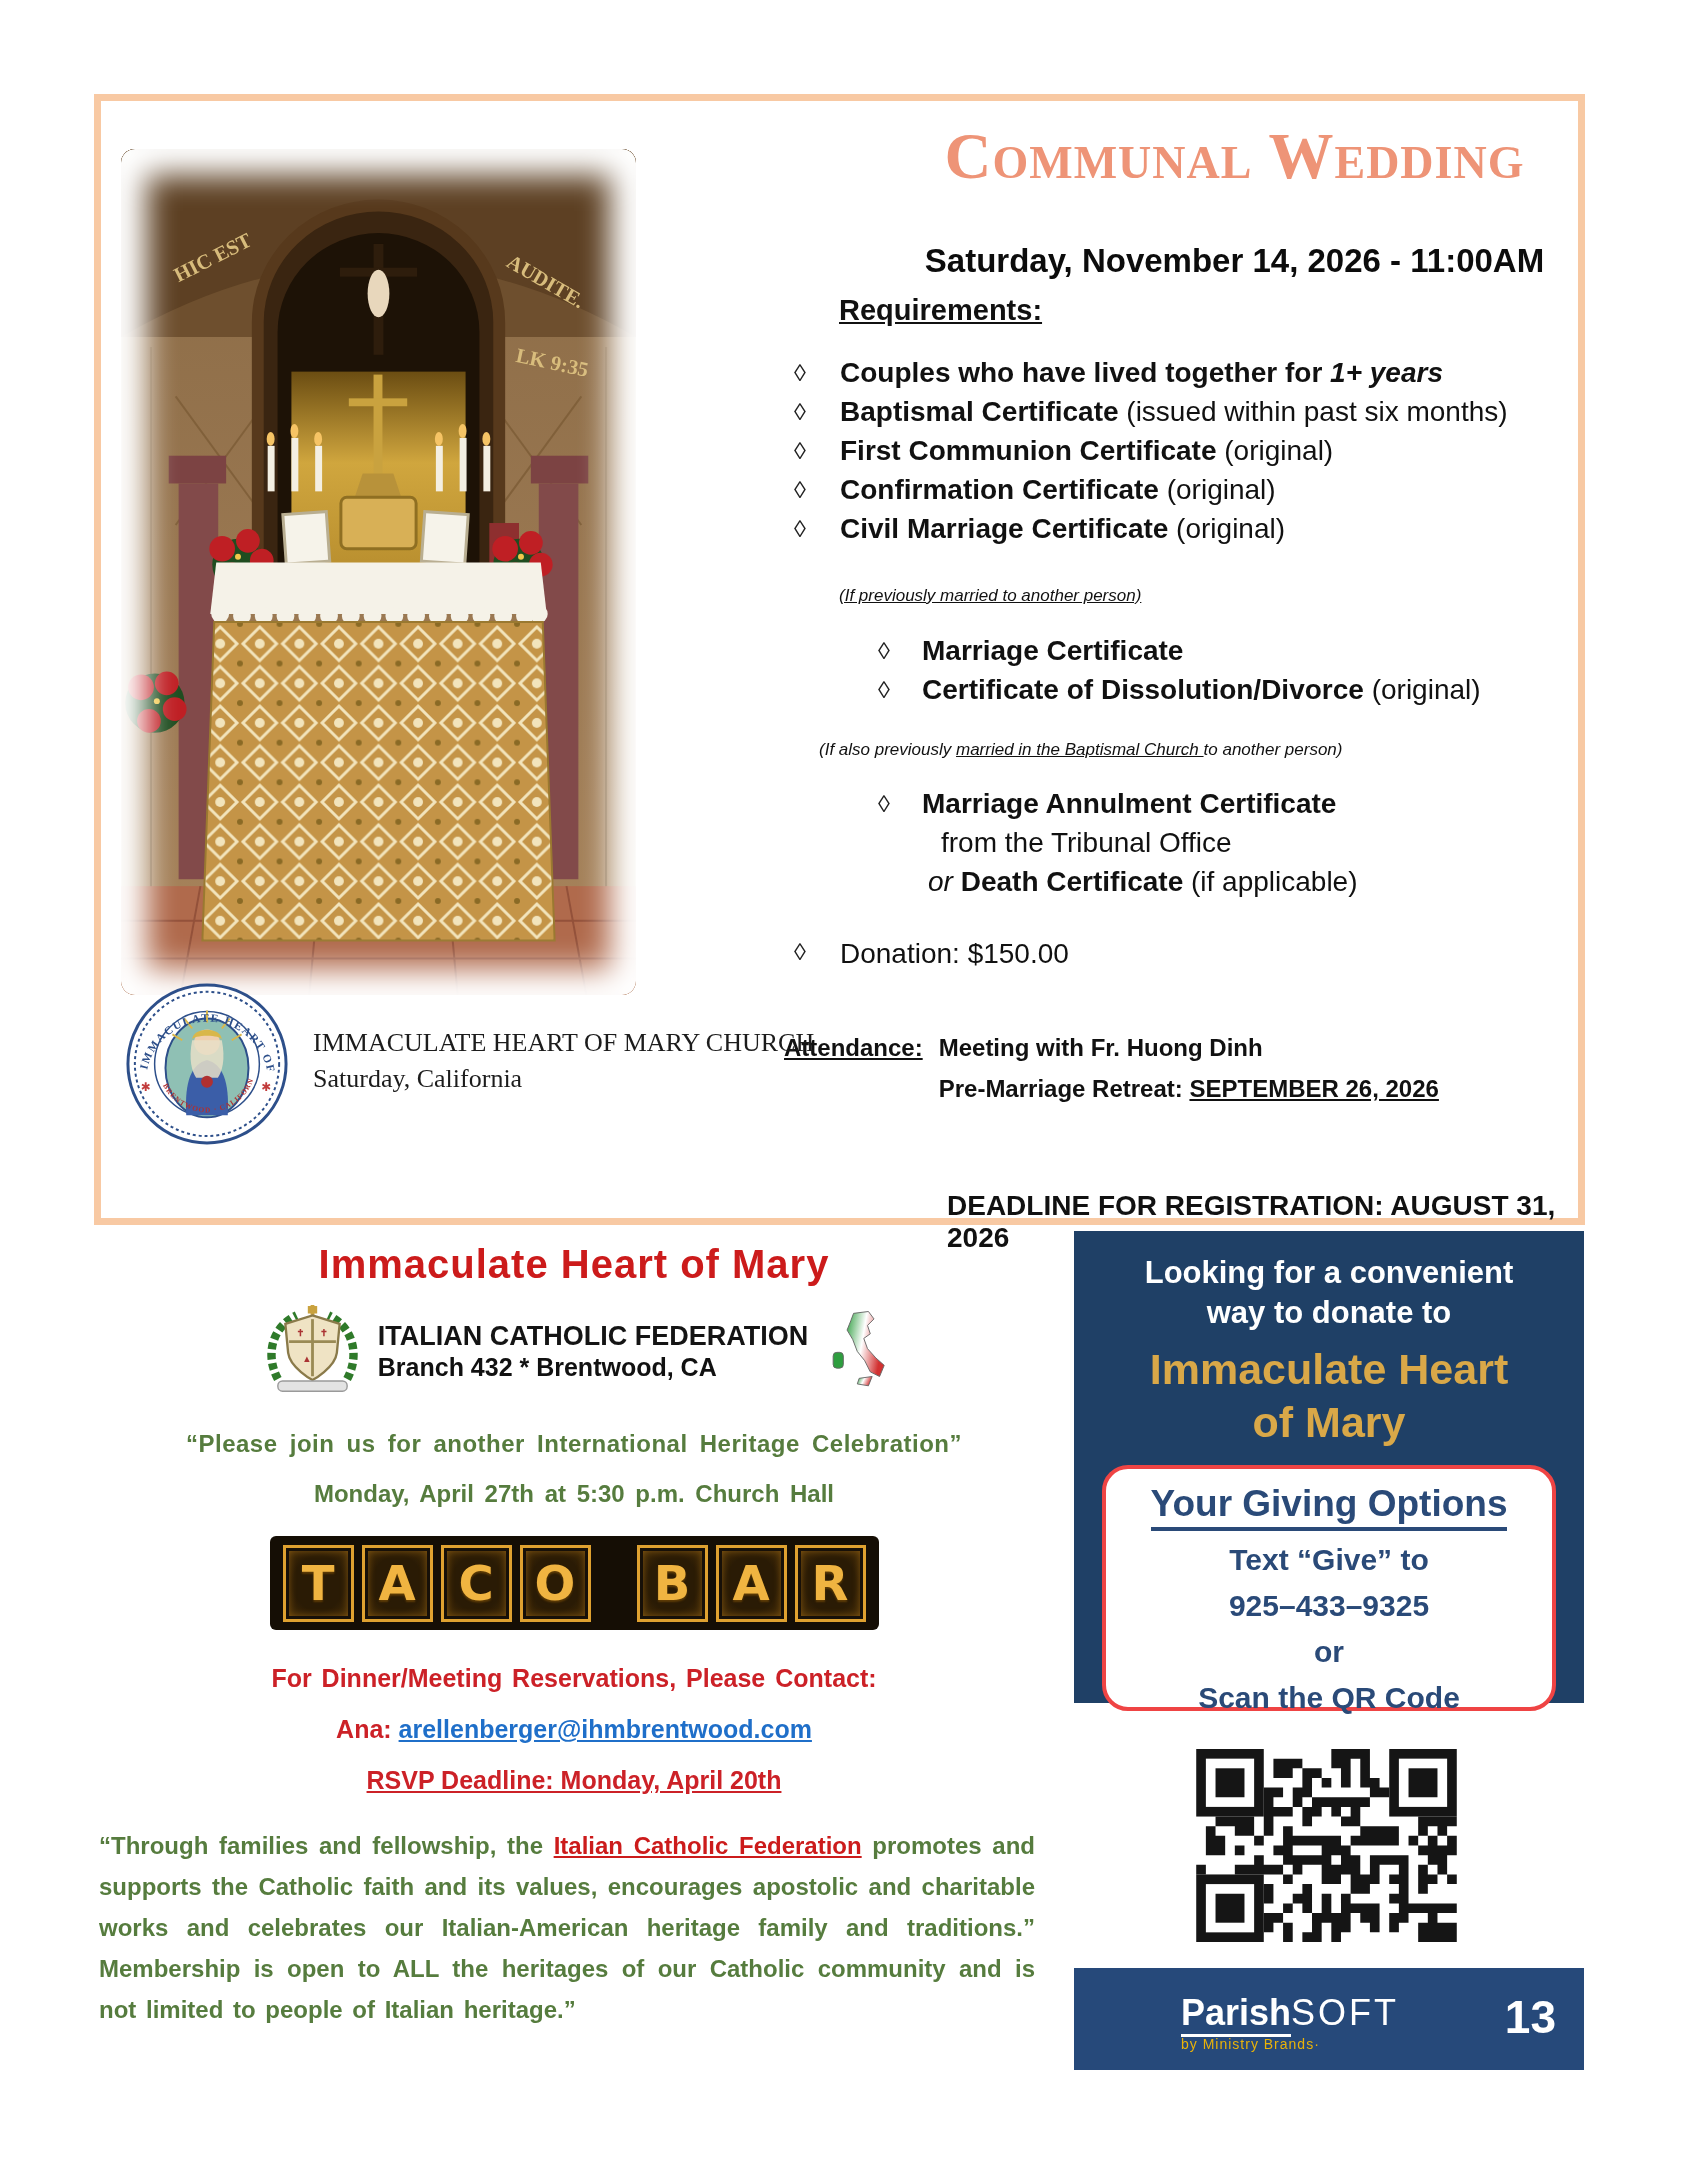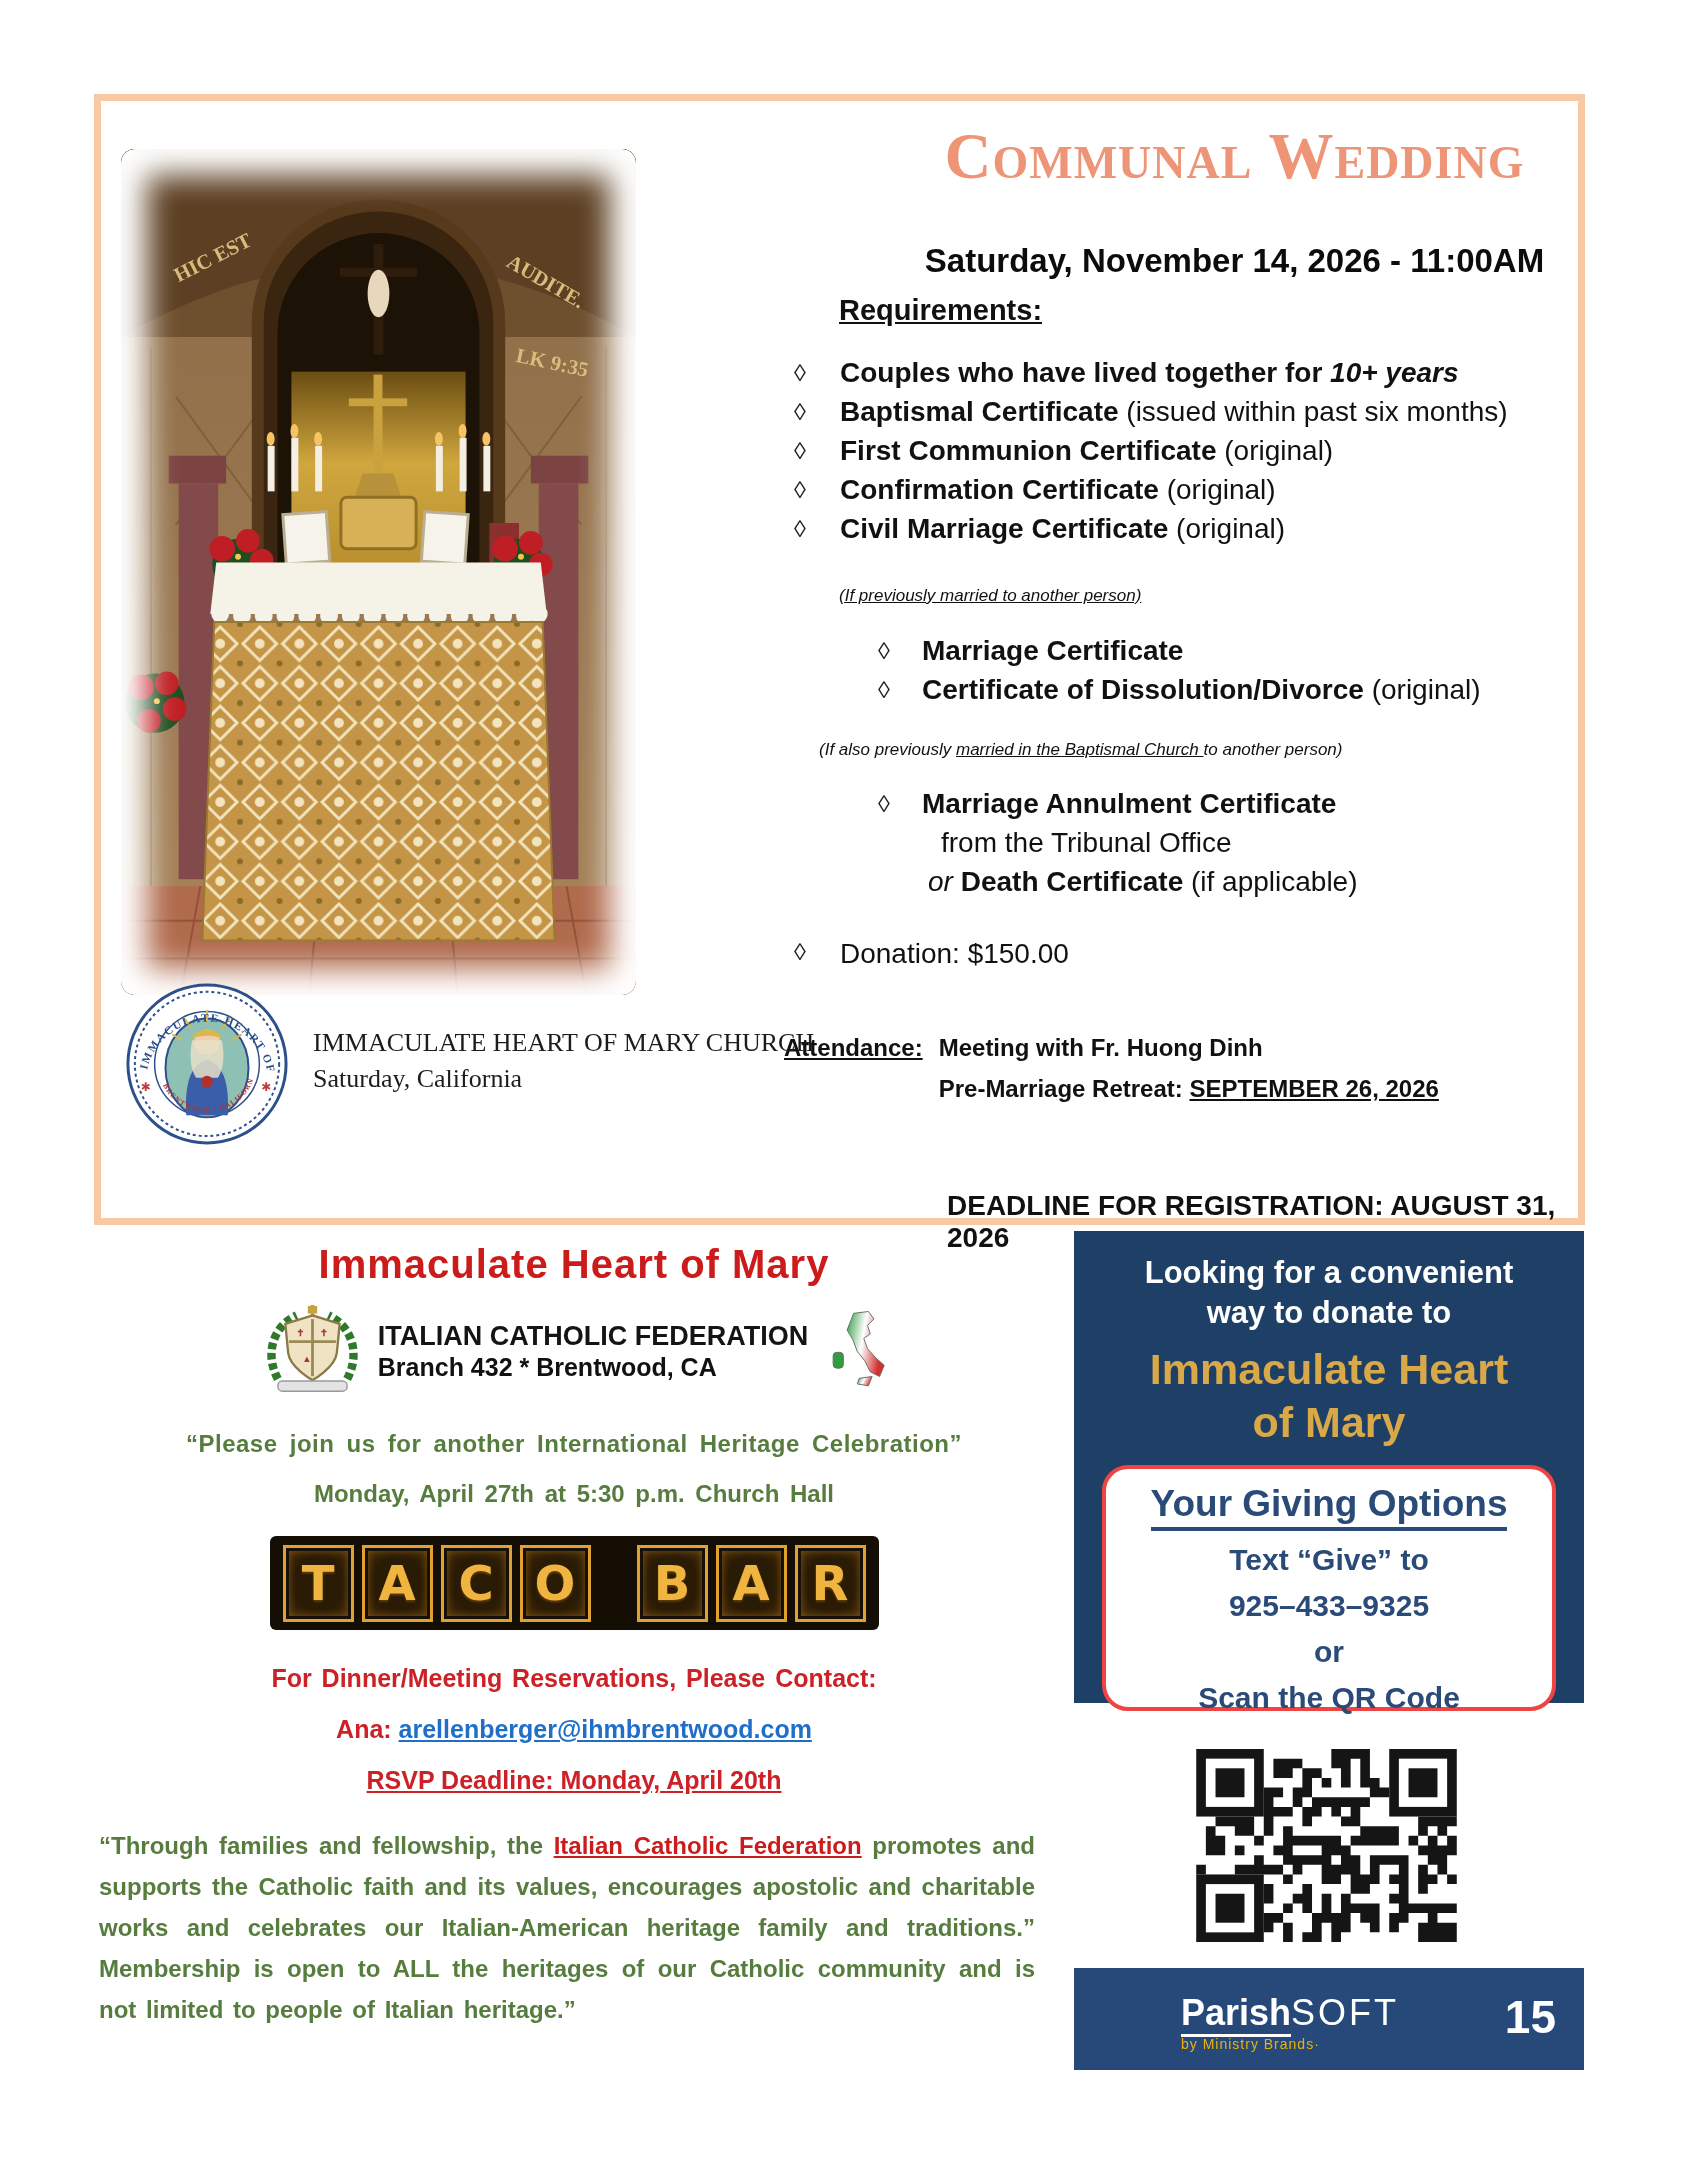--- a/index.html
+++ b/index.html
@@ -247,21 +247,21 @@
     </div>
 
     <div class="flyer-title">Communal Wedding</div>
     <div class="flyer-date">Saturday, November 14, 2026 - 11:00AM</div>
 
     <div class="req-head">Requirements:</div>
 
     <div class="req-list">
       <div class="req-item">
         <span class="diamond">◊</span>
-        <span><span class="b">Couples who have lived together for </span><span class="bi">10+ years</span></span>
+        <span><span class="b">Couples who have lived together for </span><span class="bi">1+ years</span></span>
       </div>
       <div class="req-item">
         <span class="diamond">◊</span>
         <span><span class="b">Baptismal Certificate</span><span> (issued within past six months)</span></span>
       </div>
       <div class="req-item">
         <span class="diamond">◊</span>
         <span><span class="b">First Communion Certificate</span><span> (original)</span></span>
       </div>
       <div class="req-item">
@@ -428,17 +428,17 @@
         <rect x="10" y="140" width="50" height="50" fill="#ffffff"></rect>
         <rect x="20" y="150" width="30" height="30" fill="#151515"></rect>
       </svg>
   </div>
 
   <div class="ps-strip">
     <div class="ps-logo">
       <span class="ps-parish">Parish</span><span class="ps-soft">SOFT</span>
       <div class="ps-by">by Ministry Brands·</div>
     </div>
-    <div class="ps-num">15</div>
+    <div class="ps-num">13</div>
   </div>
 
 </div>
 
 
 </body></html>

